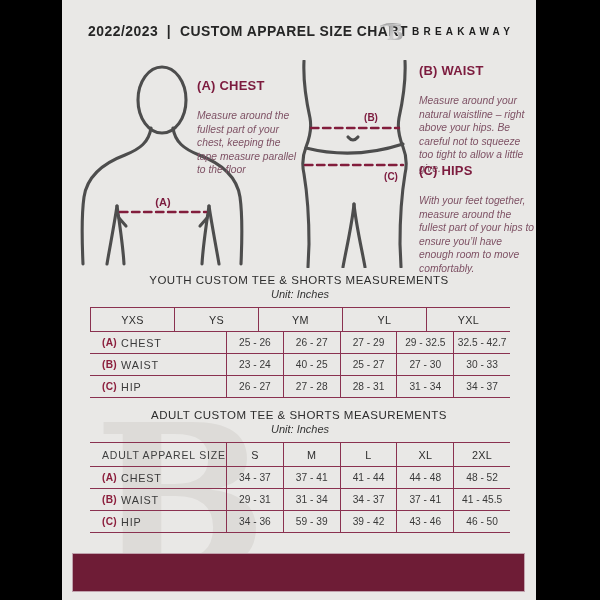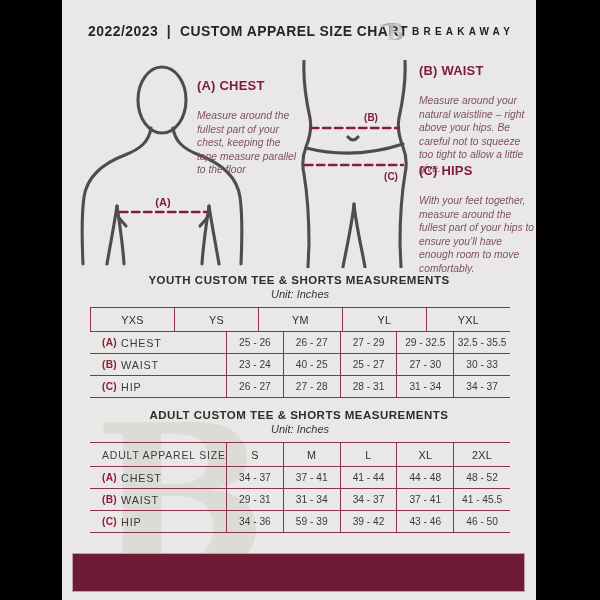--- a/index.html
+++ b/index.html
@@ -20,21 +20,21 @@
   .guide-body { margin-top:16px; font-size:10.3px; font-style:italic; color:#7e5164; line-height:1.32; }
   #chest-block { left:135px; top:78px; width:106px; }
   #waist-block { left:357px; top:63px; width:116px; }
   #hips-block  { left:357px; top:163px; width:116px; }
   .figure { position:absolute; }
   .figure path, .figure ellipse { fill:none; stroke:#4d4d4d; stroke-width:3.1; stroke-linecap:round; }
   .figure .dash { stroke:#821d3c; stroke-width:2.4; stroke-dasharray:7.5 4.5; }
   .figure text { font-family:"Liberation Sans", sans-serif; font-weight:bold; fill:#7c1b3e; }
 
   
-  .section-title { position:absolute; left:0; width:100%; text-align:center; font-weight:bold;
+  .section-title { position:absolute; left:0; width:100%; text-align:center; font-weight:normal;
                    font-size:11.5px; letter-spacing:0.5px; color:#2d2d2d; }
   .unit { position:absolute; left:1px; width:100%; text-align:center; font-style:italic;
           font-size:11px; color:#333; }
 
   
   .size-table { position:absolute; left:28px; width:420px; border-top:1.4px solid #8a3150;
                 box-sizing:border-box; background:transparent; }
   .trow { display:flex; border-bottom:1.4px solid #8a3150; height:21px; align-items:stretch; }
   .trow.thead { height:23px; }
   .tcell { flex:1; display:flex; align-items:center; justify-content:center;
@@ -130,21 +130,21 @@
       </div>
       <div class="trow">
         <div class="tcell first">
           <span class="pfx">(A)</span>
           <span class="row-label">CHEST</span>
         </div>
         <div class="tcell">25 - 26</div>
         <div class="tcell">26 - 27</div>
         <div class="tcell">27 - 29</div>
         <div class="tcell">29 - 32.5</div>
-        <div class="tcell">32.5 - 35.5</div>
+        <div class="tcell">32.5 - 42.7</div>
       </div>
       <div class="trow">
         <div class="tcell first">
           <span class="pfx">(B)</span>
           <span class="row-label">WAIST</span>
         </div>
         <div class="tcell">23 - 24</div>
         <div class="tcell">40 - 25</div>
         <div class="tcell">25 - 27</div>
         <div class="tcell">27 - 30</div>

